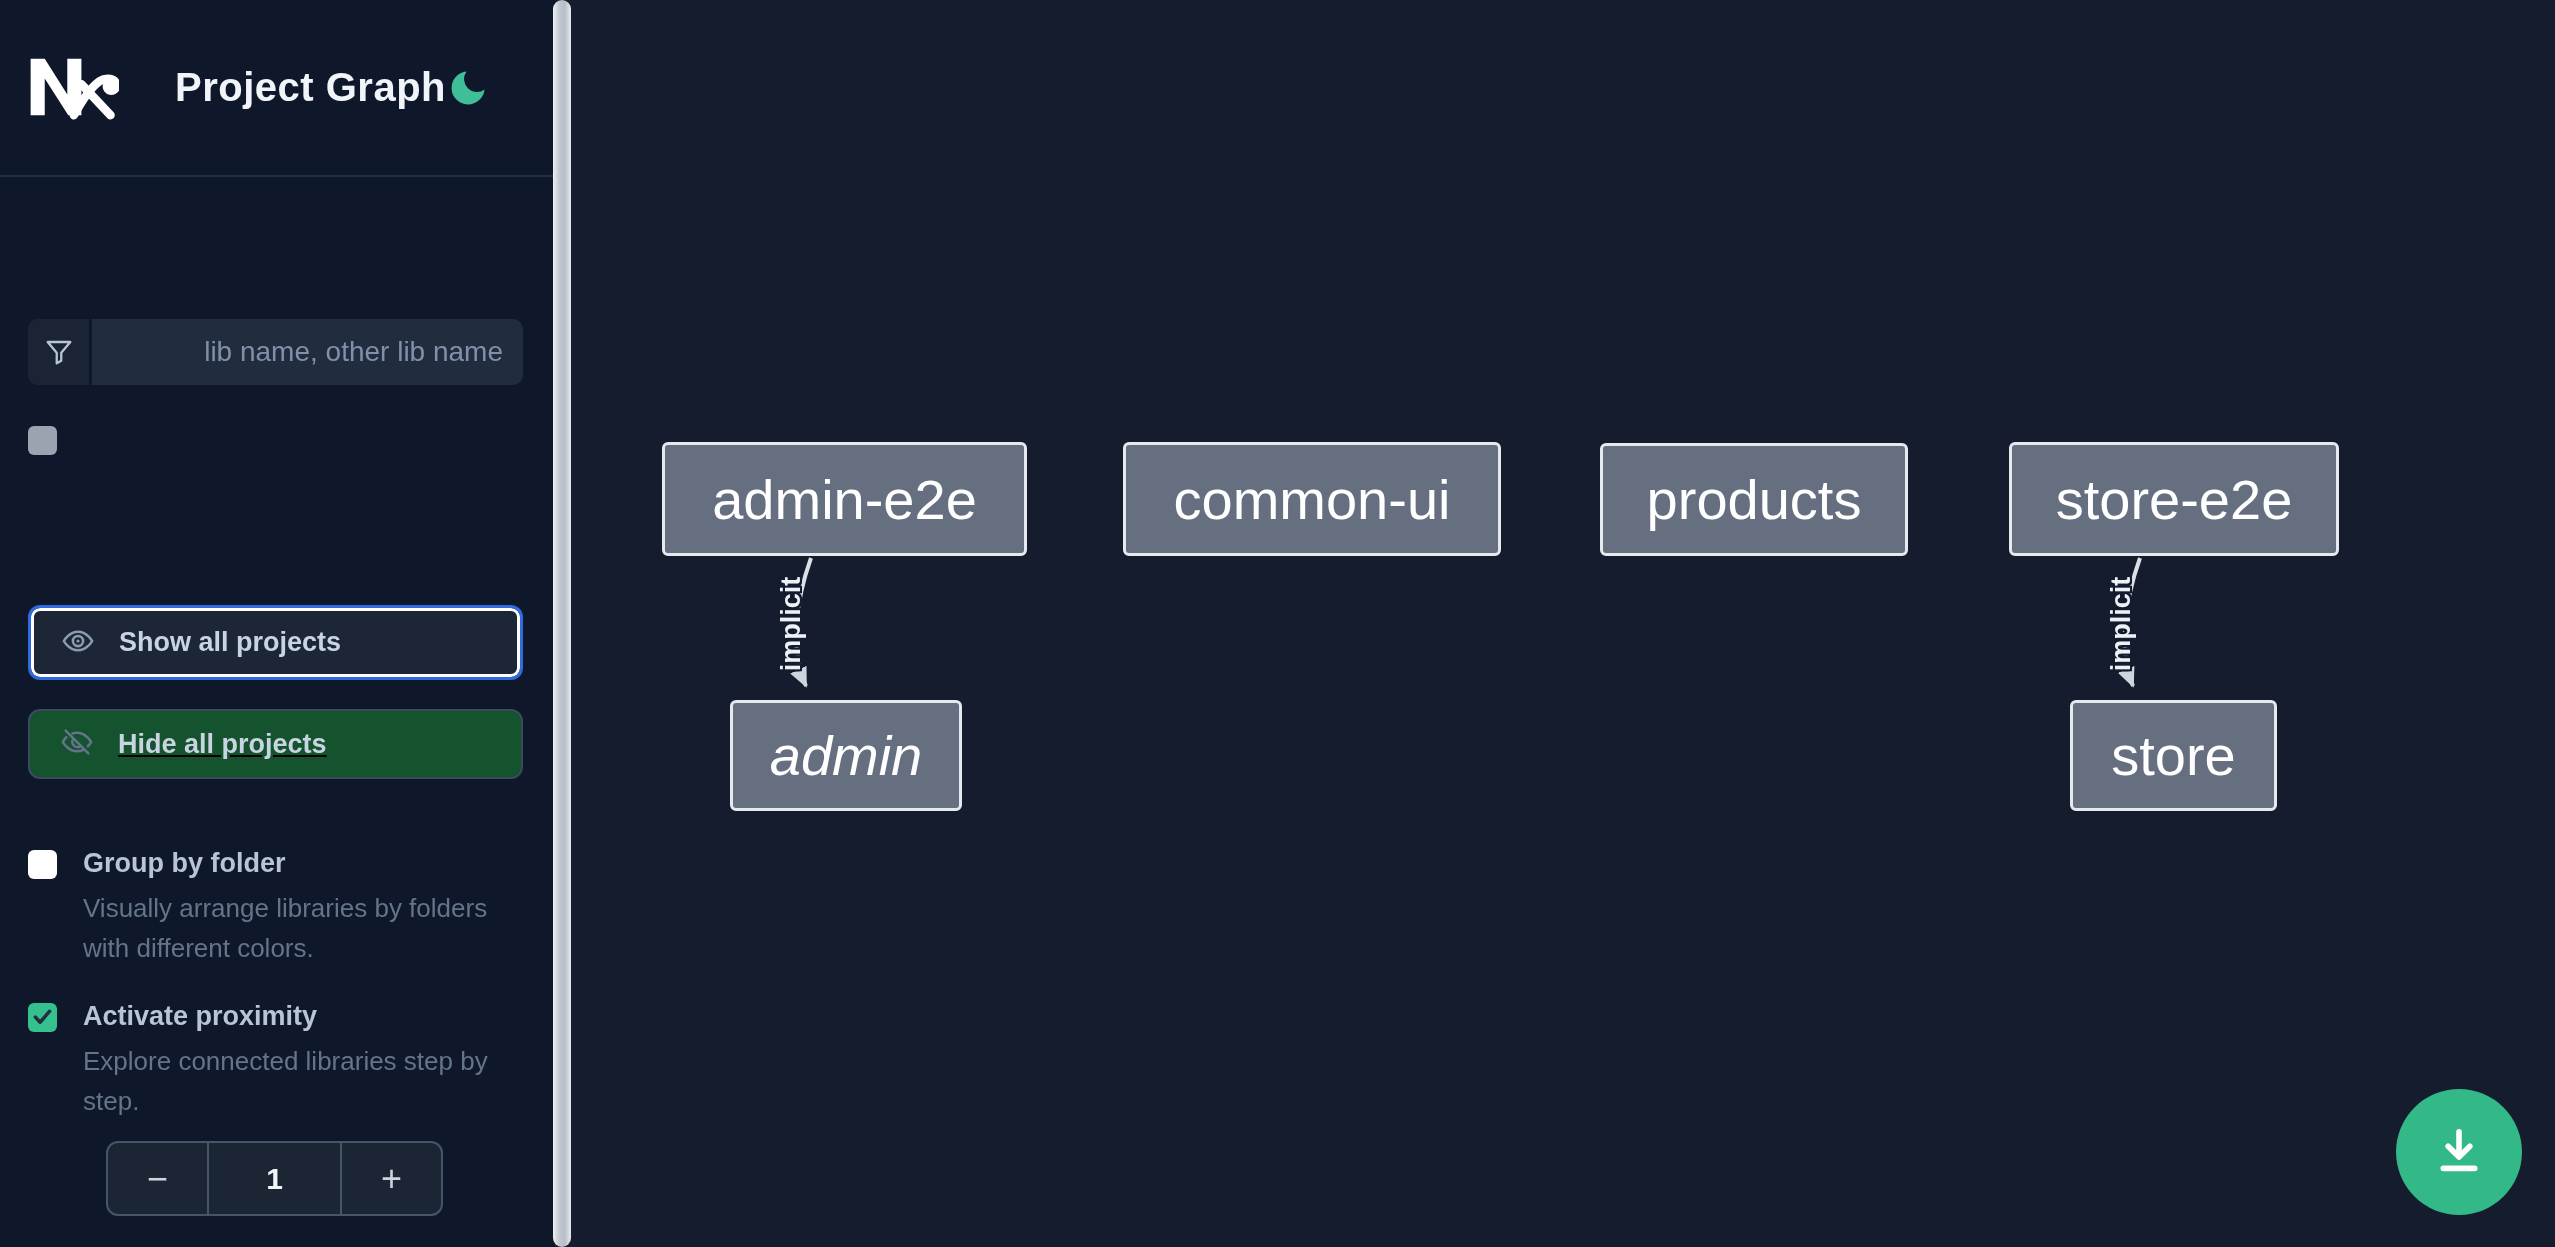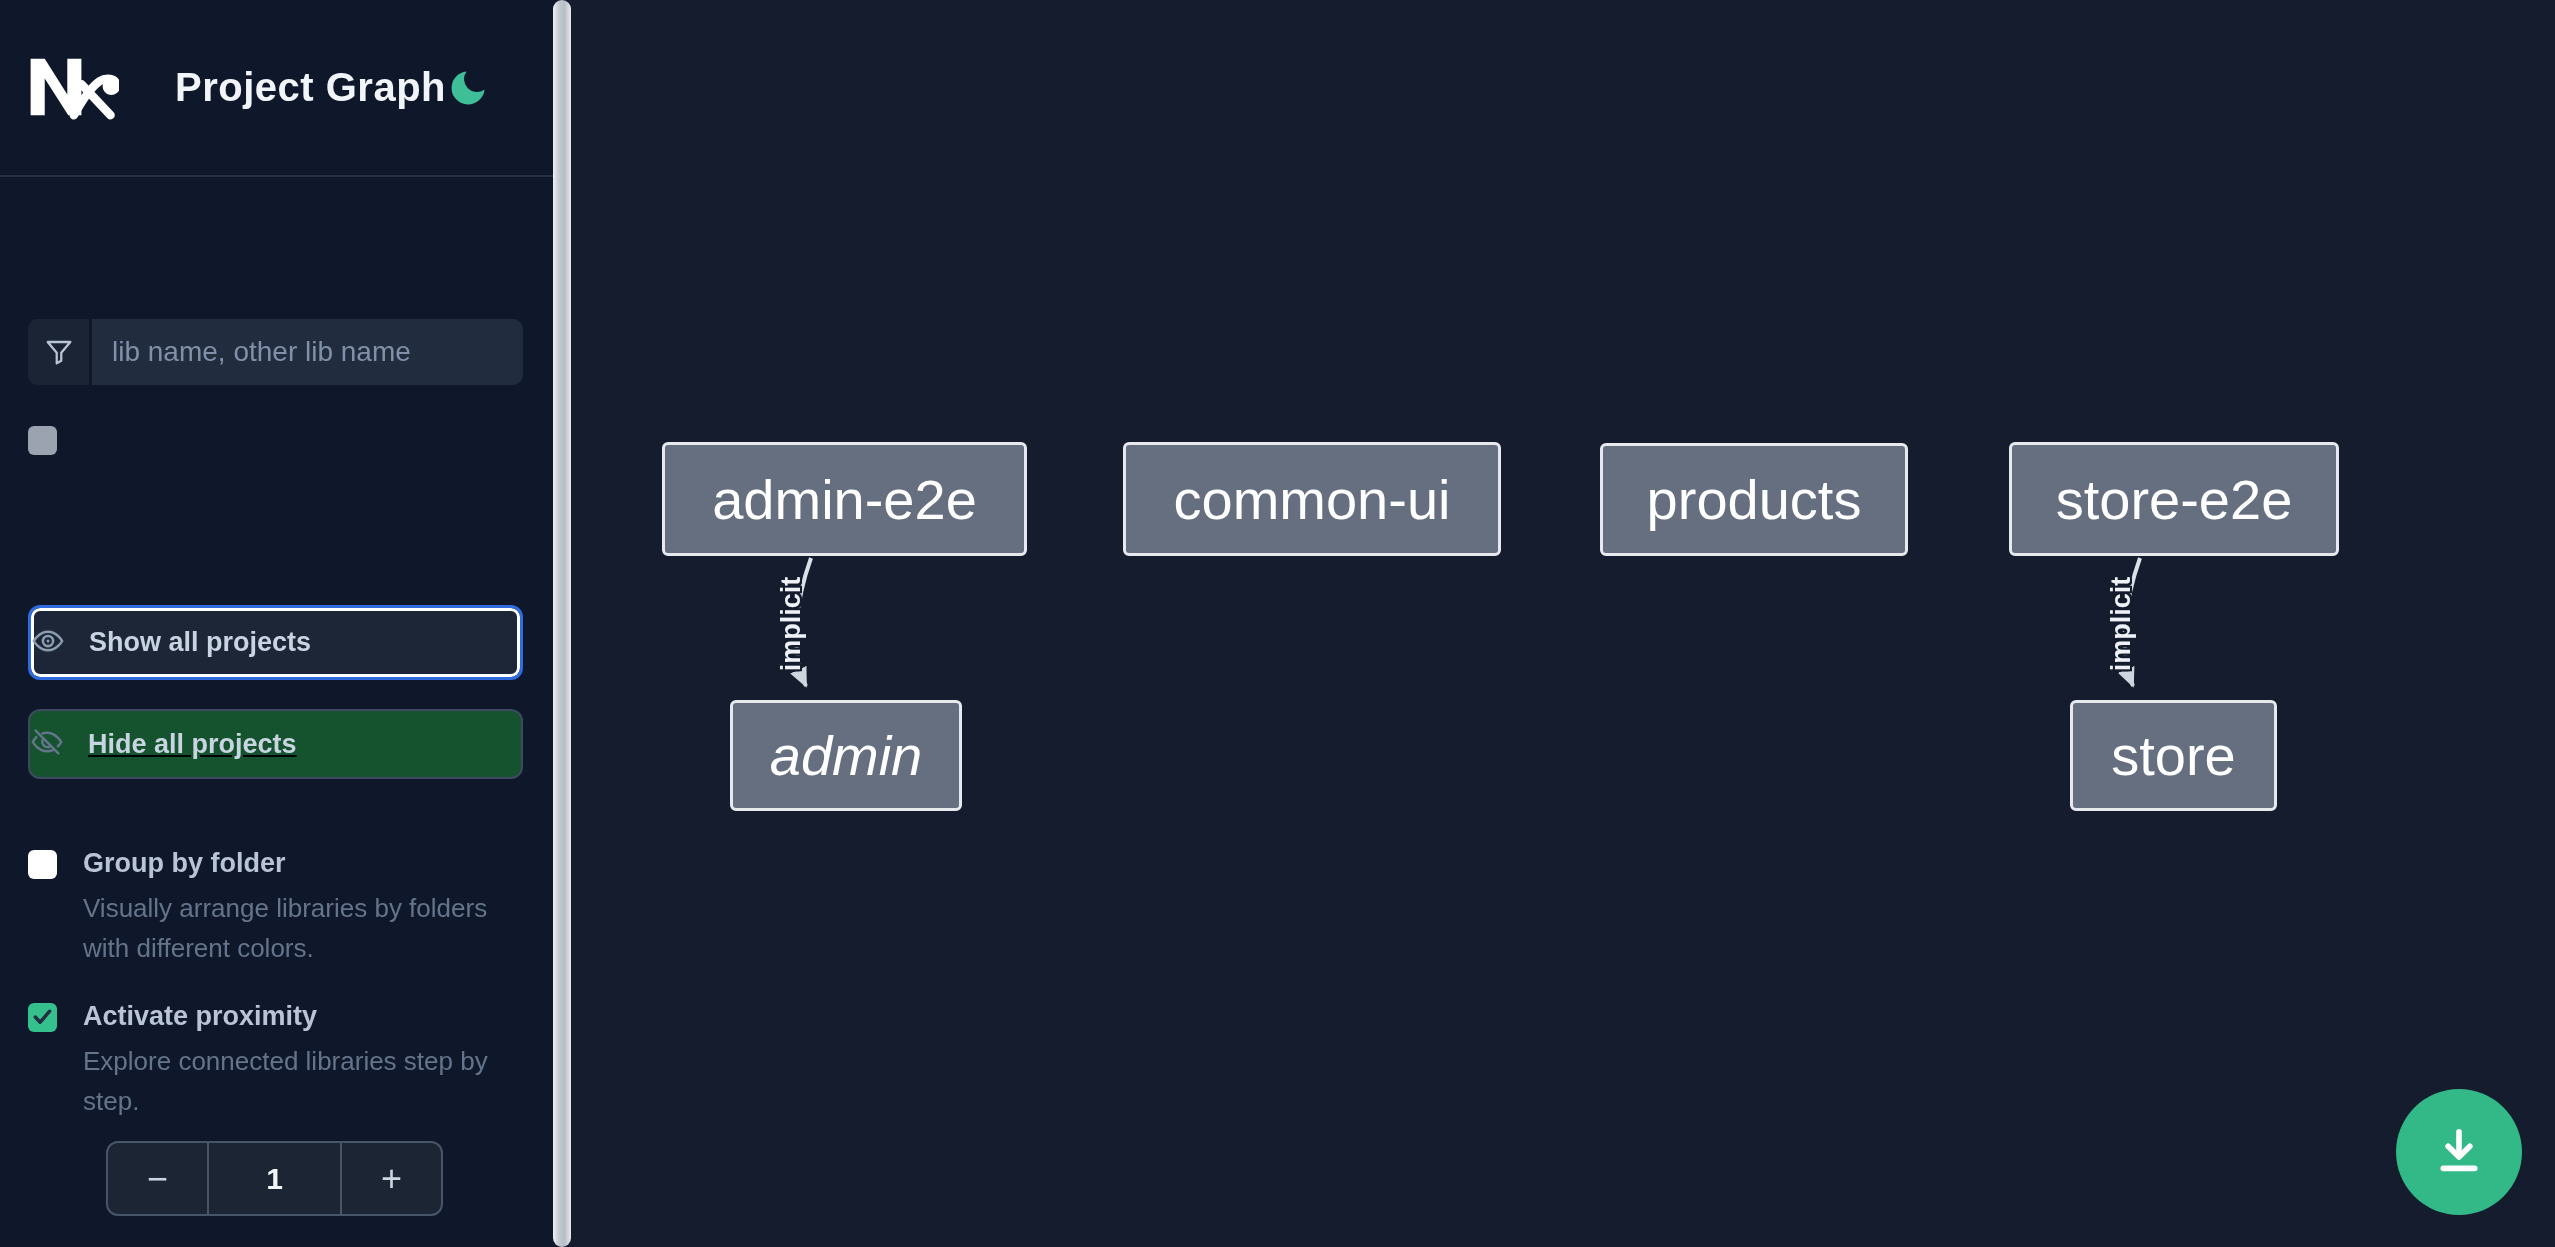--- a/index.html
+++ b/index.html
@@ -23,36 +23,36 @@
   .intro { position:absolute; left:28px; top:200px; display:flex; align-items:center; gap:23px; }
   .intro svg { width:28px; height:28px; flex:none; }
   .intro-text { font-size:24px; color:#94a3b8; }
 
   .search-box { position:absolute; left:28px; top:319px; width:495px; height:66px;
     background:#212c3f; border-radius:10px; display:flex; align-items:stretch; overflow:hidden; }
   .search-icon-cell { width:64px; flex:none; background:#1a2434; display:flex; align-items:center; justify-content:center;
     border-right:3px solid #10192b; }
   .search-icon-cell svg { width:32px; height:32px; }
   .search-input { flex:1; background:transparent; border:none; outline:none;
-    font:28px "Liberation Sans", sans-serif; color:#cbd5e1; padding:0 20px; }
+    font:28px "Liberation Sans", sans-serif; color:#cbd5e1; padding:0 20px;text-align:right; }
   .search-input::placeholder { color:#8090a8; opacity:1; }
 
   .toggle-row { position:absolute; left:28px; width:472px; display:flex; gap:26px; }
   .toggle-row.t1 { top:424px; } .toggle-row.t2 { top:848px; } .toggle-row.t3 { top:1001px; }
   .checkbox { width:29px; height:29px; border-radius:6px; flex:none; margin-top:2px;
     display:flex; align-items:center; justify-content:center; border:none; cursor:pointer; }
   .cb-gray { background:#9aa3af; }
   .cb-white { background:#ffffff; }
   .cb-green { background:#35c18e; }
   .checkbox svg { width:23px; height:23px; }
   .toggle-label { font-size:27px; font-weight:700; color:#b9c5d6; line-height:31px; }
   .toggle-desc { margin-top:9px; font-size:26px; color:#64748b; line-height:40px; max-width:434px; }
 
   .btn { position:absolute; left:28px; width:495px; display:flex; align-items:center;
-    gap:24px; border-radius:12px; cursor:pointer; }
+    padding-left:30px; gap:24px; border-radius:12px; cursor:pointer; }
   .btn-show { top:605px; height:75px; background:#1c2636; border:3px solid #2f6bdf; box-shadow:inset 0 0 0 3px #ffffff; }
   .btn-hide { top:709px; height:70px; background:#14532d; border:2px solid #3c495e;text-decoration:underline; }
   .btn svg { width:34px; height:34px; flex:none; }
   .btn-label { font-size:27px; font-weight:700; color:#c9d4e2; }
 
   .stepper { position:absolute; left:106px; top:1141px; width:337px; height:75px;
     display:flex; background:#1b2534; border:2px solid #475569; border-radius:12px; overflow:hidden; }
   .step-btn { width:99px; flex:none; background:none; border:none; cursor:pointer;
     display:flex; align-items:center; justify-content:center; font-family:"Liberation Sans",sans-serif;
     font-size:36px; color:#cbd5e1; }

